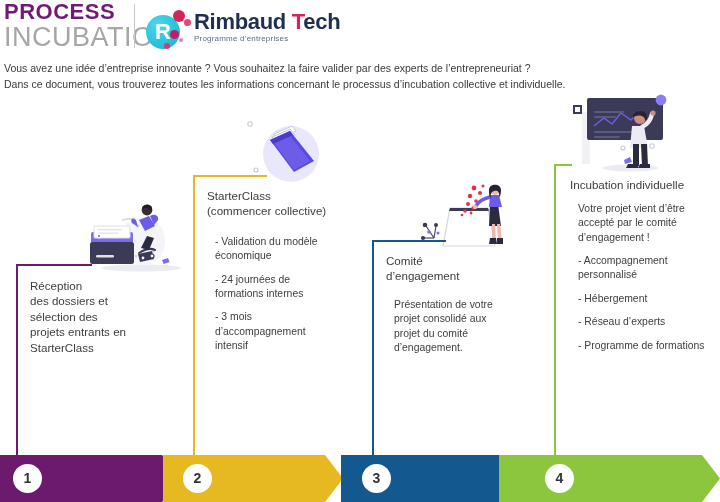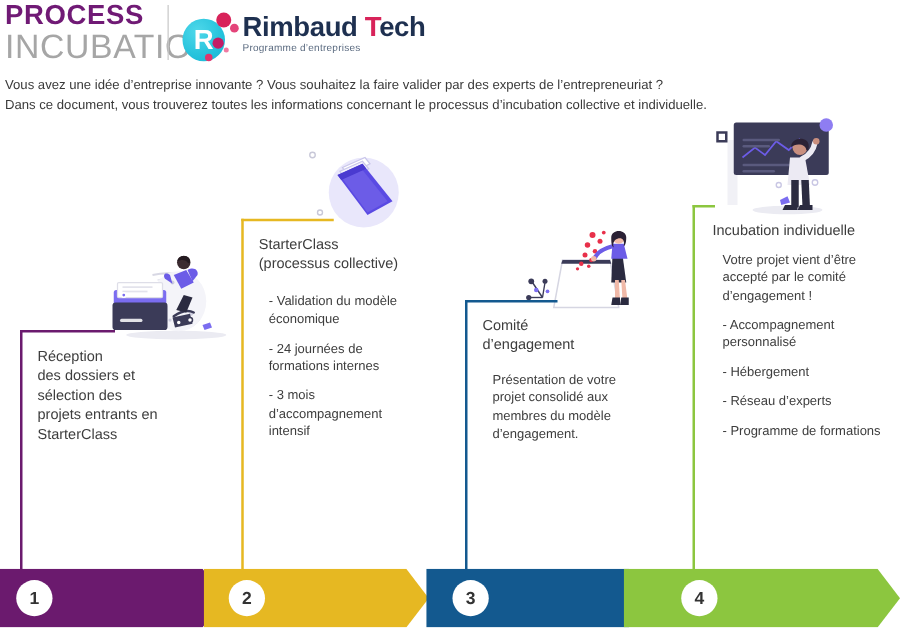--- a/index.html
+++ b/index.html
@@ -228,21 +228,21 @@
     </div>
   </div>
 
   <div class="col" style="left:193px;top:175px;width:160px;height:285px;">
     <div class="bracket">
       <div class="br-top" style="width:74px;background:#e6b822;"></div>
       <div class="br-left" style="height:285px;background:#e6b822;"></div>
     </div>
     <div class="col-head" style="left:14px;top:13px;width:150px;">
       <div>StarterClass</div>
-      <div>(processus collective)</div>
+      <div>(commencer collective)</div>
     </div>
     <div class="col-body" style="left:22px;top:60px;width:140px;">
       <p style="white-space:pre-line;">- Validation du modèle
 économique</p>
       <p style="white-space:pre-line;">- 24 journées de
 formations internes</p>
       <p style="white-space:pre-line;">- 3 mois
 d’accompagnement
 intensif</p>
     </div>
@@ -253,21 +253,21 @@
       <div class="br-top" style="width:74px;background:#13598f;"></div>
       <div class="br-left" style="height:220px;background:#13598f;"></div>
     </div>
     <div class="col-head" style="left:14px;top:13px;width:146px;">
       <div>Comité</div>
       <div>d’engagement</div>
     </div>
     <div class="col-body" style="left:22px;top:58px;width:140px;">
       <p style="white-space:pre-line;">Présentation de votre
 projet consolidé aux
-membres du modèle
+projet du comité
 d’engagement.</p>
     </div>
   </div>
 
   <div class="col" style="left:530px;top:164px;width:186px;height:296px;margin-left:24px;">
     <div class="bracket">
       <div class="br-top" style="width:18px;background:#8cc63f;"></div>
       <div class="br-left" style="height:296px;background:#8cc63f;"></div>
     </div>
     <div class="col-head" style="left:16px;top:13px;width:172px;">

